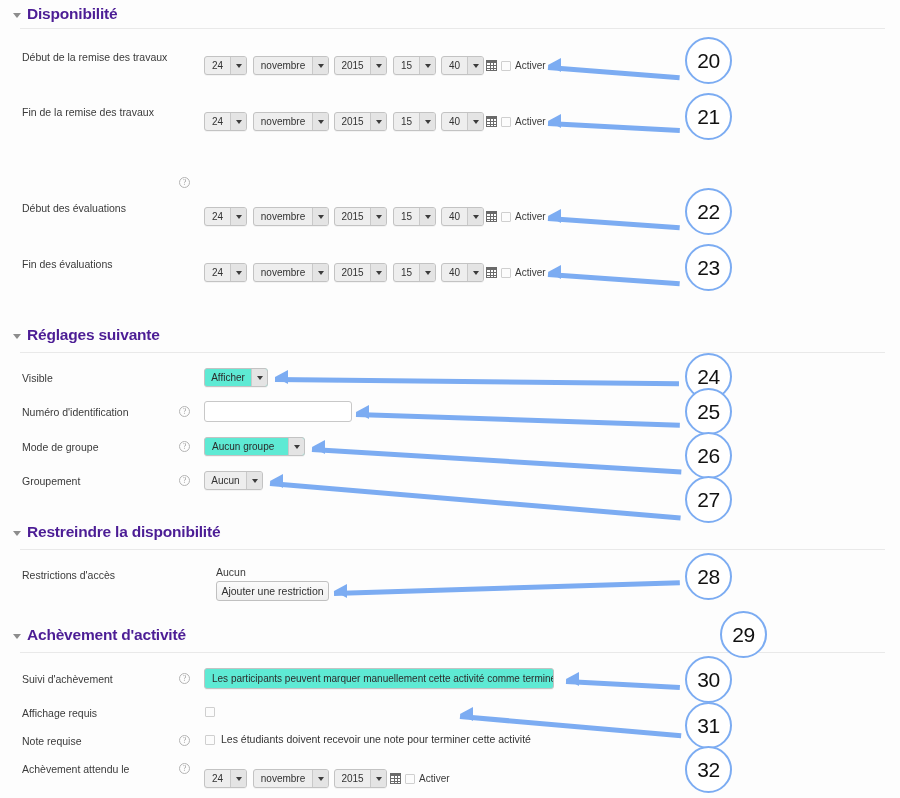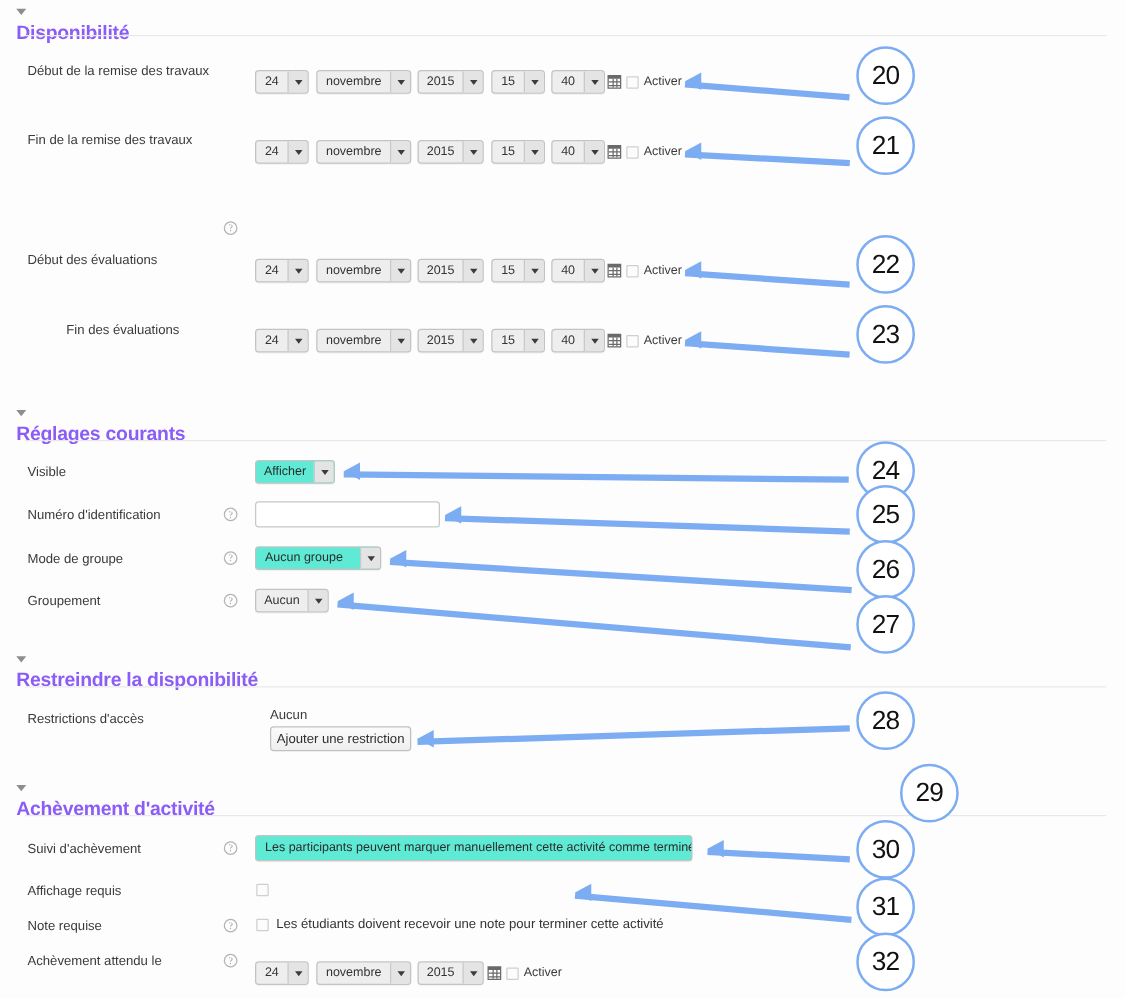--- a/index.html
+++ b/index.html
@@ -9,25 +9,24 @@
     background: #fdfdfd;
     font-family: "Liberation Sans", sans-serif;
     color: #2b2b2b;
     overflow: hidden;
   }
   #page { position: relative; width: 900px; height: 798px; }
 
   
   .sect-head {
     position: absolute;
-    display: flex; align-items: flex-start; gap: 6px;
-    font-size: 15.5px; font-weight: bold; color: #8b5cf6;
+    display: flex; align-items: center; gap: 6px;
+    font-size: 15.5px; font-weight: bold; color: #4c1d95;
     letter-spacing: -0.2px;
     white-space: nowrap;
-    flex-direction: column;
   }
   .tri {
     width: 0; height: 0;
     border-left: 4.5px solid transparent;
     border-right: 4.5px solid transparent;
     border-top: 5px solid #8d8d8d;
     margin-top: 2px;
   }
   .hr {
     position: absolute;
@@ -278,21 +277,21 @@
   <div class="sel" style="left:441px; top:207px; width:43px;">
     <span class="txt">40</span>
     <span class="btn">
         <i></i>
       </span>
   </div>
   <div class="calicon" style="left:486px; top:211px;"></div>
   <div class="cb" style="left:501px; top:212px;"></div>
   <div class="actv" style="left:515px; top:211px;">Activer</div>
 
-  <div class="label" style="left:22px; top:258px;margin-left:31px;">Fin des évaluations</div>
+  <div class="label" style="left:22px; top:258px;">Fin des évaluations</div>
   <div class="sel" style="left:204px; top:263px; width:43px;">
     <span class="txt">24</span>
     <span class="btn">
         <i></i>
       </span>
   </div>
   <div class="sel" style="left:253px; top:263px; width:76px;">
     <span class="txt">novembre</span>
     <span class="btn">
         <i></i>
@@ -315,21 +314,21 @@
     <span class="btn">
         <i></i>
       </span>
   </div>
   <div class="calicon" style="left:486px; top:267px;"></div>
   <div class="cb" style="left:501px; top:268px;"></div>
   <div class="actv" style="left:515px; top:267px;">Activer</div>
 
   <div class="sect-head" style="left:13px; top:326px;">
     <span class="tri"></span>
-    <span>Réglages courants</span>
+    <span>Réglages suivante</span>
   </div>
   <div class="hr" style="top:352px;"></div>
 
   <div class="label" style="left:22px; top:372px;">Visible</div>
   <div class="sel white" style="left:204px; top:368px; width:64px;">
     <span class="txt">Afficher</span>
     <span class="btn">
         <i></i>
       </span>
   </div>

